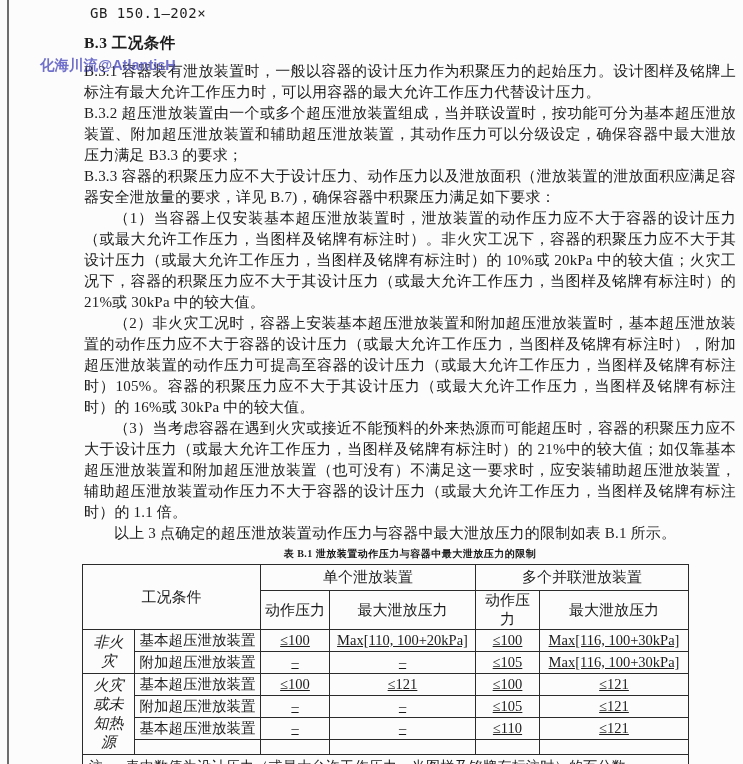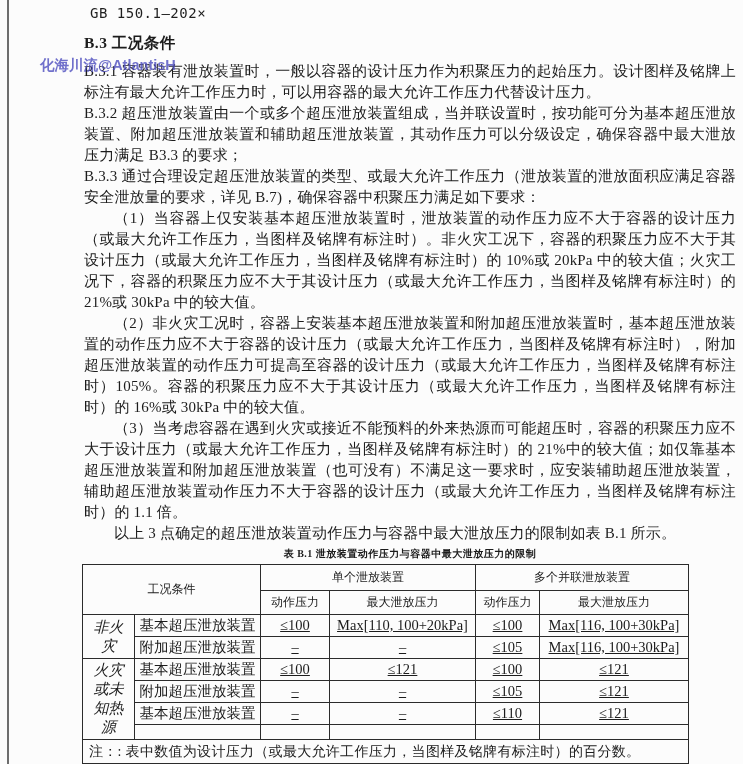--- a/index.html
+++ b/index.html
@@ -77,21 +77,21 @@
     font-size: 14.5px;
     padding: 0 2px;
     overflow: hidden;
   }
   table.b1 td.vlabel {
     white-space: pre-line;
     line-height: 19px;
     font-size: 15px;
     font-style: italic;
   }
-  table.b1 td.hdr { font-size: 12px; }
+  table.b1 td.hdr { font-size: 15px; }
   table.b1 td.note-cell {
     text-align: left;
     padding-left: 6px;
     font-size: 14px;
     letter-spacing: 0.3px;
   }
   table.b1 td.latin { font-family: "Liberation Serif", serif; text-decoration: underline; }
 </style>
 </head>
 <body>
@@ -103,21 +103,21 @@
   <div class="doc-number">GB 150.1—202×</div>
 
   <div class="watermark">化海川流@AtlantisH</div>
 
   <div class="content">
 
     <div class="section-heading">B.3  工况条件</div>
 
     <div class="para">B.3.1  容器装有泄放装置时，一般以容器的设计压力作为积聚压力的起始压力。设计图样及铭牌上标注有最大允许工作压力时，可以用容器的最大允许工作压力代替设计压力。</div>
     <div class="para">B.3.2  超压泄放装置由一个或多个超压泄放装置组成，当并联设置时，按功能可分为基本超压泄放装置、附加超压泄放装置和辅助超压泄放装置，其动作压力可以分级设定，确保容器中最大泄放压力满足 B3.3 的要求；</div>
-    <div class="para">B.3.3  通过合理设定超压泄放装置的类型、或最大允许工作压力（泄放装置的泄放面积应满足容器安全泄放量的要求，详见 B.7)，确保容器中积聚压力满足如下要求：</div>
+    <div class="para">B.3.3  容器的积聚压力应不大于设计压力、动作压力以及泄放面积（泄放装置的泄放面积应满足容器安全泄放量的要求，详见 B.7)，确保容器中积聚压力满足如下要求：</div>
     <div class="para indent">（1）当容器上仅安装基本超压泄放装置时，泄放装置的动作压力应不大于容器的设计压力（或最大允许工作压力，当图样及铭牌有标注时）。非火灾工况下，容器的积聚压力应不大于其设计压力（或最大允许工作压力，当图样及铭牌有标注时）的 10%或 20kPa 中的较大值；火灾工况下，容器的积聚压力应不大于其设计压力（或最大允许工作压力，当图样及铭牌有标注时）的 21%或 30kPa 中的较大值。</div>
     <div class="para indent">（2）非火灾工况时，容器上安装基本超压泄放装置和附加超压泄放装置时，基本超压泄放装置的动作压力应不大于容器的设计压力（或最大允许工作压力，当图样及铭牌有标注时），附加超压泄放装置的动作压力可提高至容器的设计压力（或最大允许工作压力，当图样及铭牌有标注时）105%。容器的积聚压力应不大于其设计压力（或最大允许工作压力，当图样及铭牌有标注时）的 16%或 30kPa 中的较大值。</div>
     <div class="para indent">（3）当考虑容器在遇到火灾或接近不能预料的外来热源而可能超压时，容器的积聚压力应不大于设计压力（或最大允许工作压力，当图样及铭牌有标注时）的 21%中的较大值；如仅靠基本超压泄放装置和附加超压泄放装置（也可没有）不满足这一要求时，应安装辅助超压泄放装置，辅助超压泄放装置动作压力不大于容器的设计压力（或最大允许工作压力，当图样及铭牌有标注时）的 1.1 倍。</div>
     <div class="para indent">以上 3 点确定的超压泄放装置动作压力与容器中最大泄放压力的限制如表 B.1 所示。</div>
 
     <div class="table-title">表 B.1  泄放装置动作压力与容器中最大泄放压力的限制</div>
 
     <table class="b1">
       <colgroup>
         <col style="width:52px">

